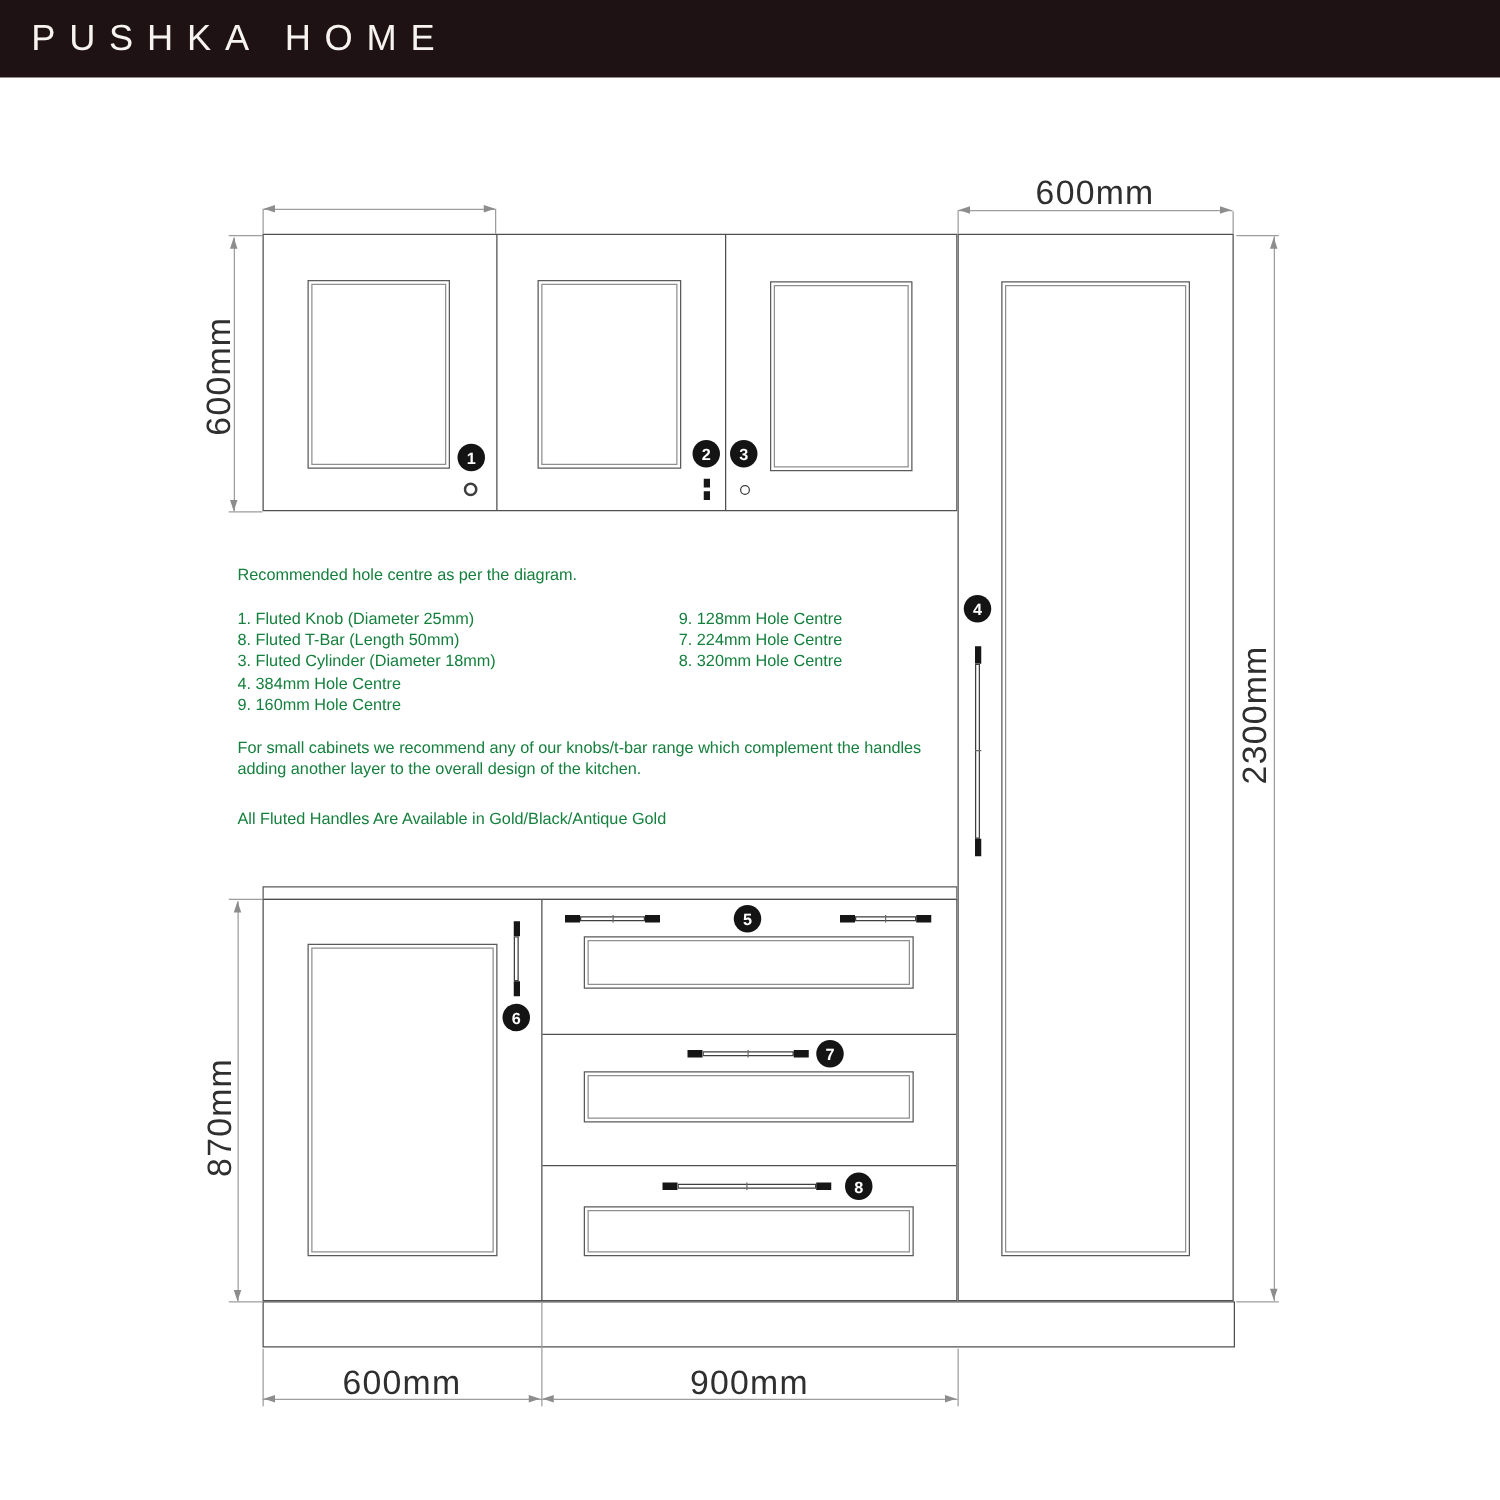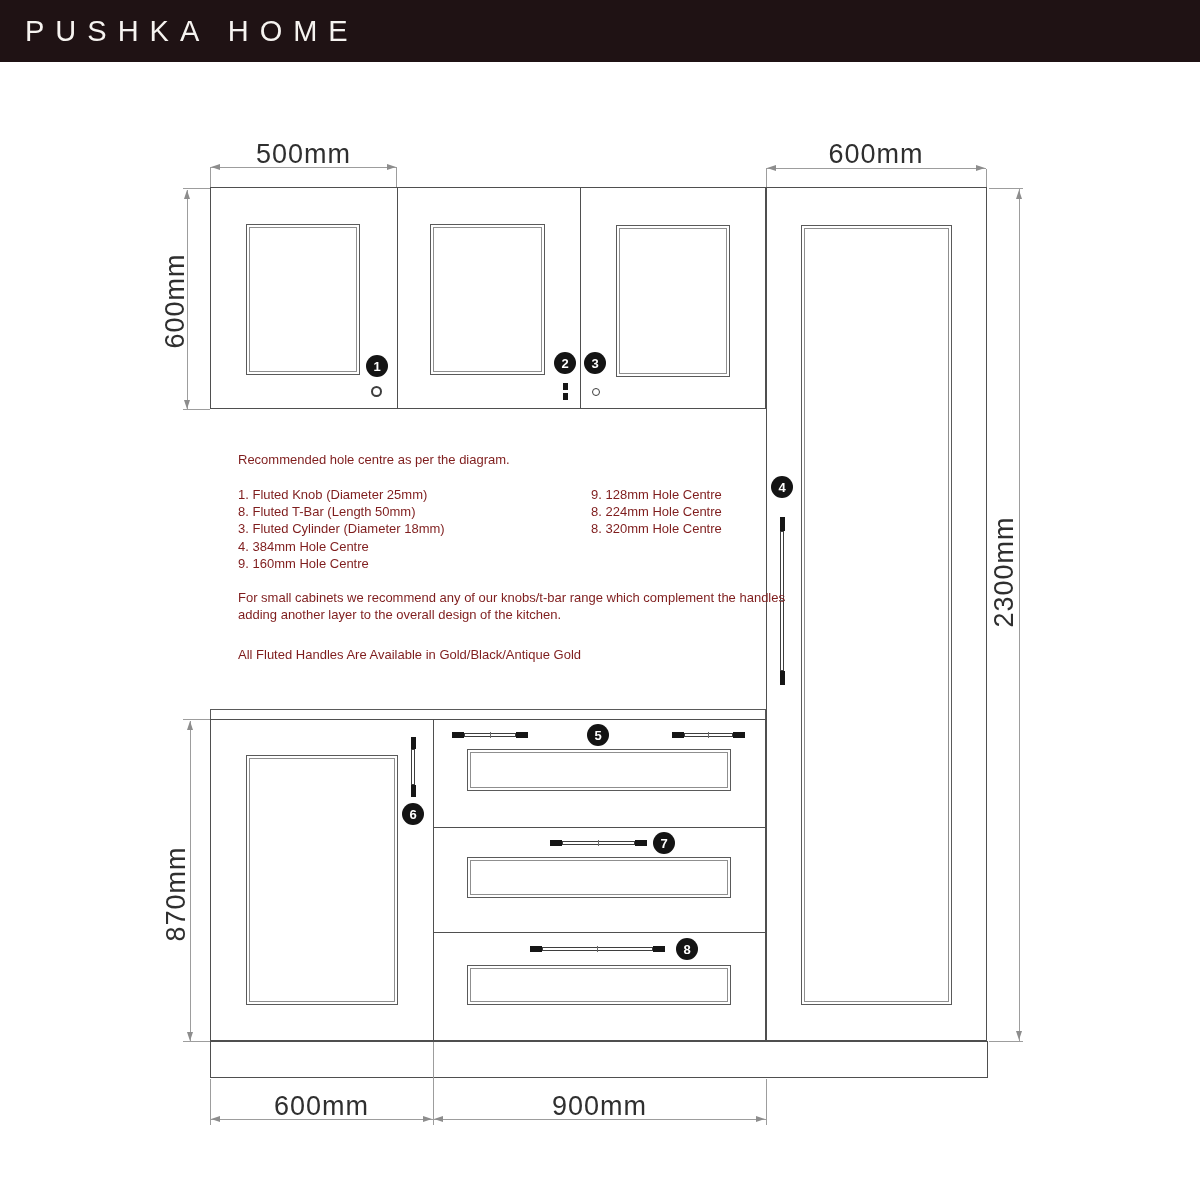--- a/index.html
+++ b/index.html
@@ -37,21 +37,21 @@
 
   .knob{position:absolute;border:2px solid #3e3e3e;border-radius:50%;background:#fff;box-sizing:border-box;}
   .capv{position:absolute;width:5px;background:#161616;}
   .barv{position:absolute;width:4px;background:#fff;border:1px solid #3e3e3e;box-sizing:border-box;}
   .caph{position:absolute;width:12px;height:6px;background:#161616;}
   .barh{position:absolute;height:4px;background:#fff;border:1px solid #3e3e3e;box-sizing:border-box;}
   .tickv{position:absolute;width:1px;background:#6a6a6a;}
   .tickh{position:absolute;height:1px;background:#6a6a6a;}
 
   
-  .note-text{position:absolute;font-size:13px;color:#7f1d1d;line-height:17.2px;margin-left:48px;}
+  .note-text{position:absolute;font-size:13px;color:#15803d;line-height:17.2px;}
 </style>
 </head>
 <body>
 
 <div class="header">
   <div class="brand">PUSHKA HOME</div>
 </div>
 
 <div id="diagram">
 
@@ -129,21 +129,20 @@
 
   <div class="badge" style="left:366px;top:355px;">1</div>
   <div class="badge" style="left:554px;top:352px;">2</div>
   <div class="badge" style="left:584px;top:352px;">3</div>
   <div class="badge" style="left:771px;top:476px;">4</div>
   <div class="badge" style="left:587px;top:724px;">5</div>
   <div class="badge" style="left:402px;top:803px;">6</div>
   <div class="badge" style="left:653px;top:832px;">7</div>
   <div class="badge" style="left:676px;top:938px;">8</div>
 
-  <div class="dim-label" style="left:210px;top:139px;width:187px;">500mm</div>
   <div class="dimh" style="left:210px;top:167px;width:187px;"></div>
   <div class="dimv" style="left:210px;top:168px;height:19px;"></div>
   <div class="dimv" style="left:396px;top:168px;height:19px;"></div>
   <div class="arr ar-l" style="left:211px;top:164px;"></div>
   <div class="arr ar-r" style="left:387px;top:164px;"></div>
 
   <div class="dim-label rot" style="left:130px;top:287px;width:90px;height:28px;">600mm</div>
   <div class="dimv" style="left:187px;top:190px;height:219px;"></div>
   <div class="dimh" style="left:183px;top:188px;width:27px;"></div>
   <div class="dimh" style="left:183px;top:409px;width:27px;"></div>
@@ -185,19 +184,19 @@
   <div class="note-text" style="left:190px;top:451px;">Recommended hole centre as per the diagram.</div>
   <div class="note-text" style="left:190px;top:486px;">
     <div>1. Fluted Knob (Diameter 25mm)</div>
     <div>8. Fluted T-Bar (Length 50mm)</div>
     <div>3. Fluted Cylinder (Diameter 18mm)</div>
     <div>4. 384mm Hole Centre</div>
     <div>9. 160mm Hole Centre</div>
   </div>
   <div class="note-text" style="left:543px;top:486px;">
     <div>9. 128mm Hole Centre</div>
-    <div>8. 224mm Hole Centre</div>
+    <div>7. 224mm Hole Centre</div>
     <div>8. 320mm Hole Centre</div>
   </div>
   <div class="note-text" style="left:190px;top:646px;">All Fluted Handles Are Available in Gold/Black/Antique Gold</div>
   <div class="note-text" style="left:190px;top:589px;width:572px;">For small cabinets we recommend any of our knobs/t-bar range which complement the handles adding another layer to the overall design of the kitchen.</div>
 
 </div>
 
 </body></html>

